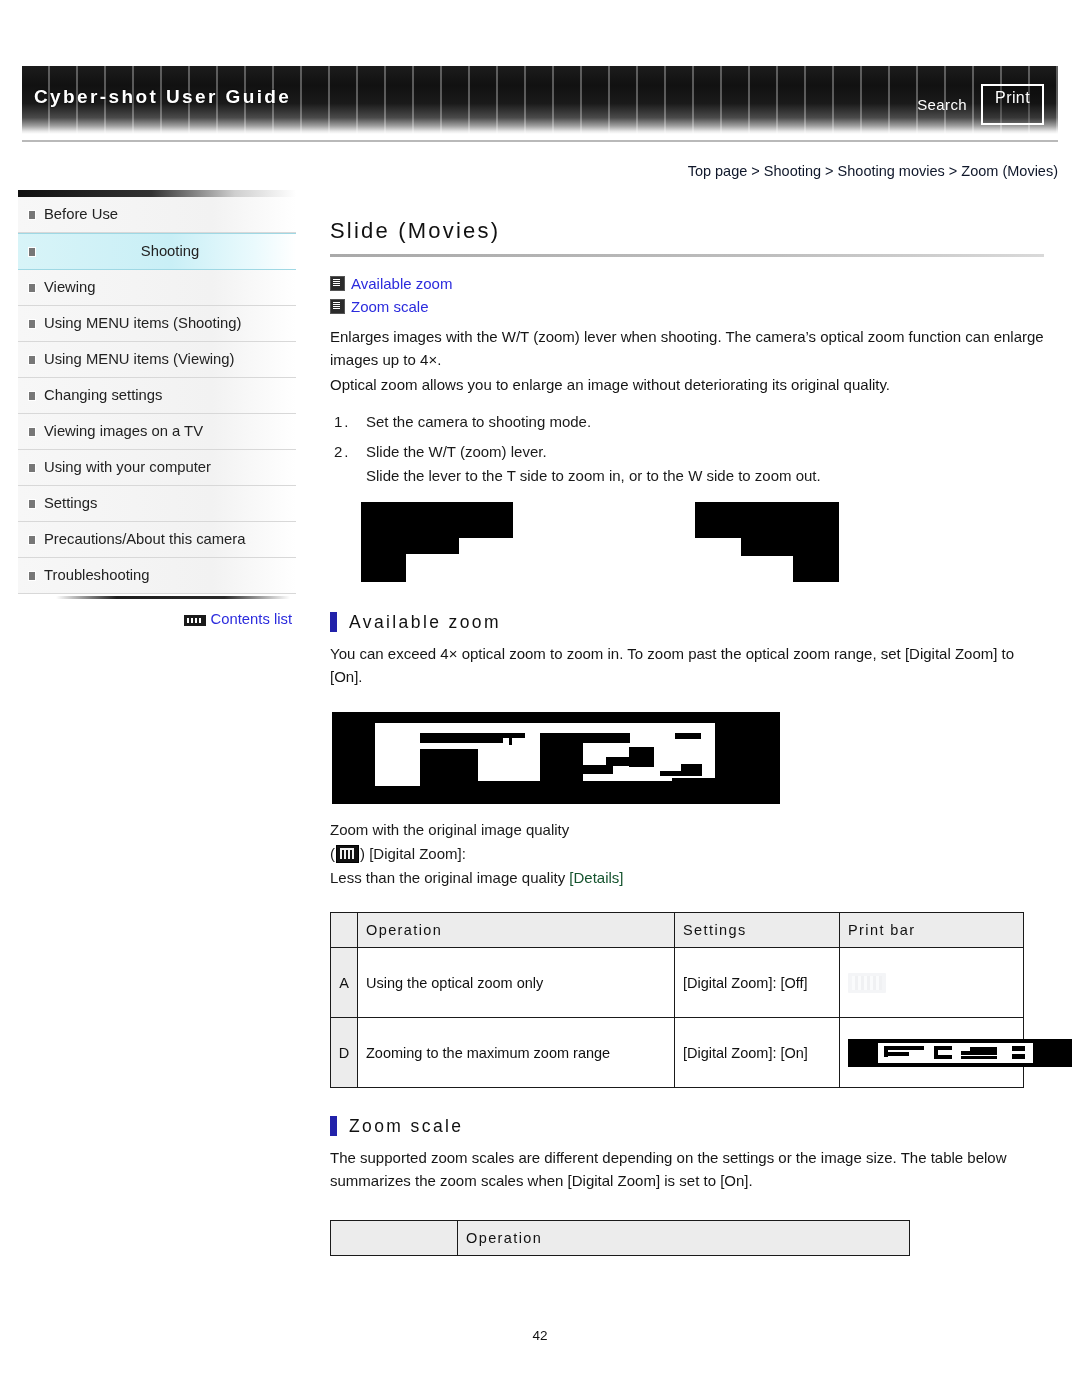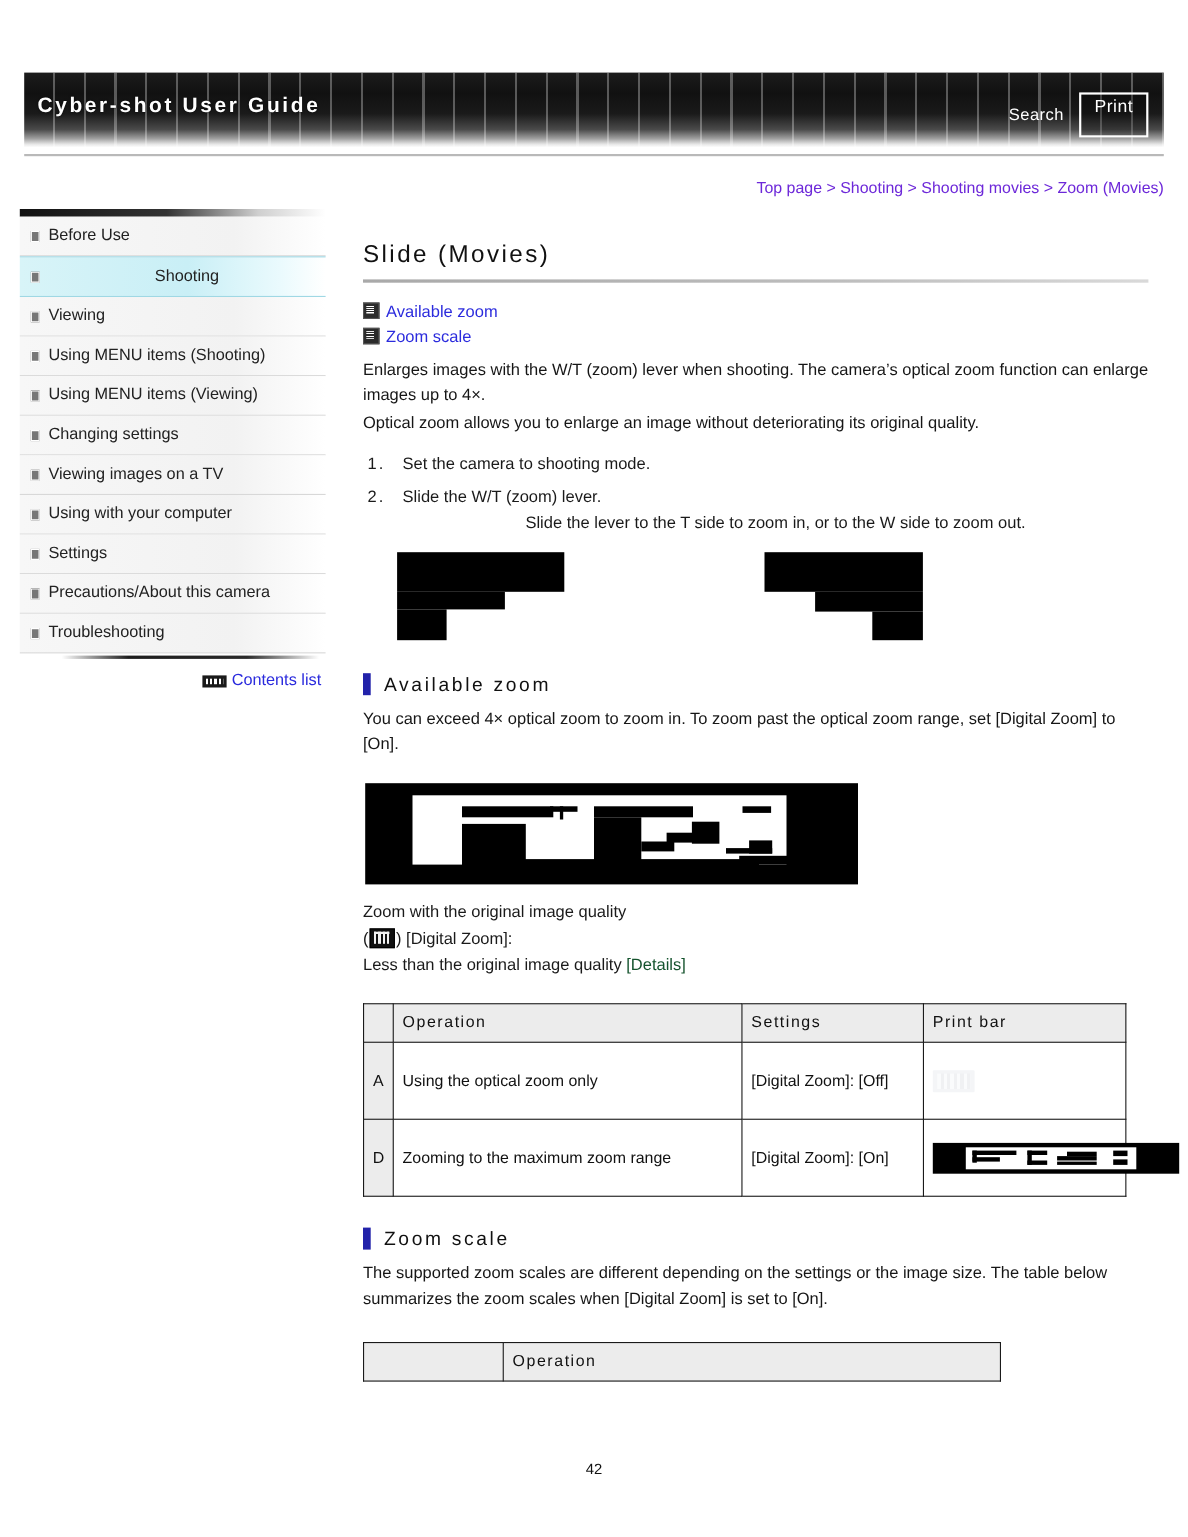--- a/index.html
+++ b/index.html
@@ -31,21 +31,21 @@
   }
   .hdr-right{position:absolute;right:14px;top:18px;display:flex;align-items:center;gap:14px;}
   .search-btn{color:#ffffff;font-size:15px;letter-spacing:.4px;cursor:pointer;}
   .print-btn{color:#ffffff;font-size:16px;letter-spacing:.4px;border:2px solid #ffffff;
     padding:3px 12px 16px 12px;cursor:pointer;background:rgba(0,0,0,.25);}
   .hdr-rule{position:absolute;left:22px;top:140px;width:1036px;height:2px;background:#b9b9b9;}
 
   
   .breadcrumb{
     position:absolute;right:22px;top:163px;
-    font-size:14.5px;color:#6d28d9;white-space:nowrap;margin-left:16px;
+    font-size:14.5px;color:#0f172a;white-space:nowrap;margin-left:16px;
   }
 
   
   .sidebar{
     position:absolute;left:18px;top:190px;width:278px;
   }
   .sb-topbar{height:7px;background:linear-gradient(to right,#111 0%,#333 48%,#cfcfcf 78%,#ffffff 100%);}
   .sb-list{list-style:none;margin:0;padding:0;}
   .sb-item{
     position:relative;
@@ -89,21 +89,21 @@
     display:inline-block;vertical-align:-2px;width:13px;height:13px;margin-right:6px;
     background:#2b2b2b;border:1px solid #555;position:relative;
   }
   .jump-ico:after{content:"";position:absolute;left:2px;top:2px;width:7px;height:7px;
     background:repeating-linear-gradient(to bottom,#fff 0 1px,#2b2b2b 1px 2px);}
   .para{font-size:15px;line-height:23px;color:#161616;margin:10px 0 0 0;}
   .para.tight{margin-top:2px;}
   ol.steps{margin:14px 0 0 0;padding-left:0;list-style:none;}
   ol.steps li{font-size:15px;line-height:24px;margin-bottom:6px;padding-left:36px;position:relative;}
   ol.steps li .num{position:absolute;left:4px;top:0;letter-spacing:2px;}
-  ol.steps li .sub{display:block;text-align:center;}
+  ol.steps li .sub{display:block;}
 
   
   .fig-row{position:relative;height:92px;margin-top:14px;}
   .stair{position:absolute;}
   .stair i{position:absolute;background:#000;display:block;}
 
   
   .bigpic{
     position:relative;width:448px;height:92px;background:#000;margin-top:24px;margin-left:2px;
   }

